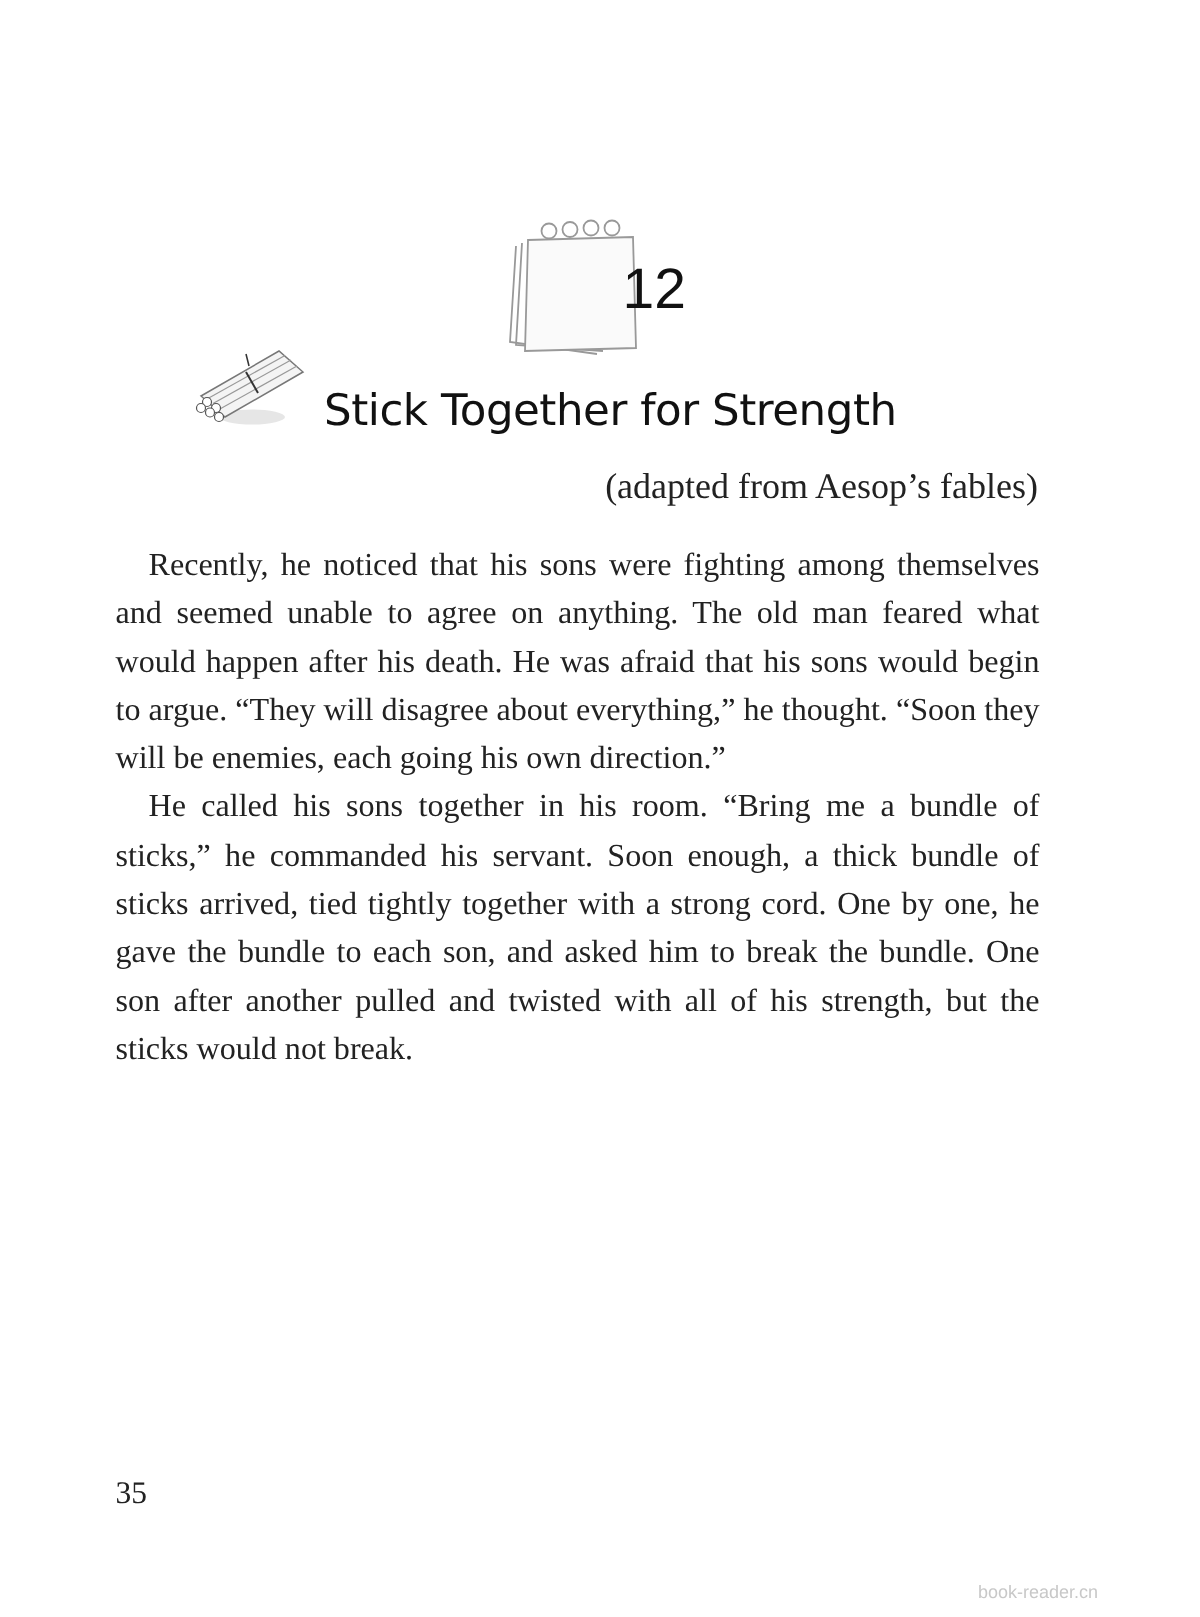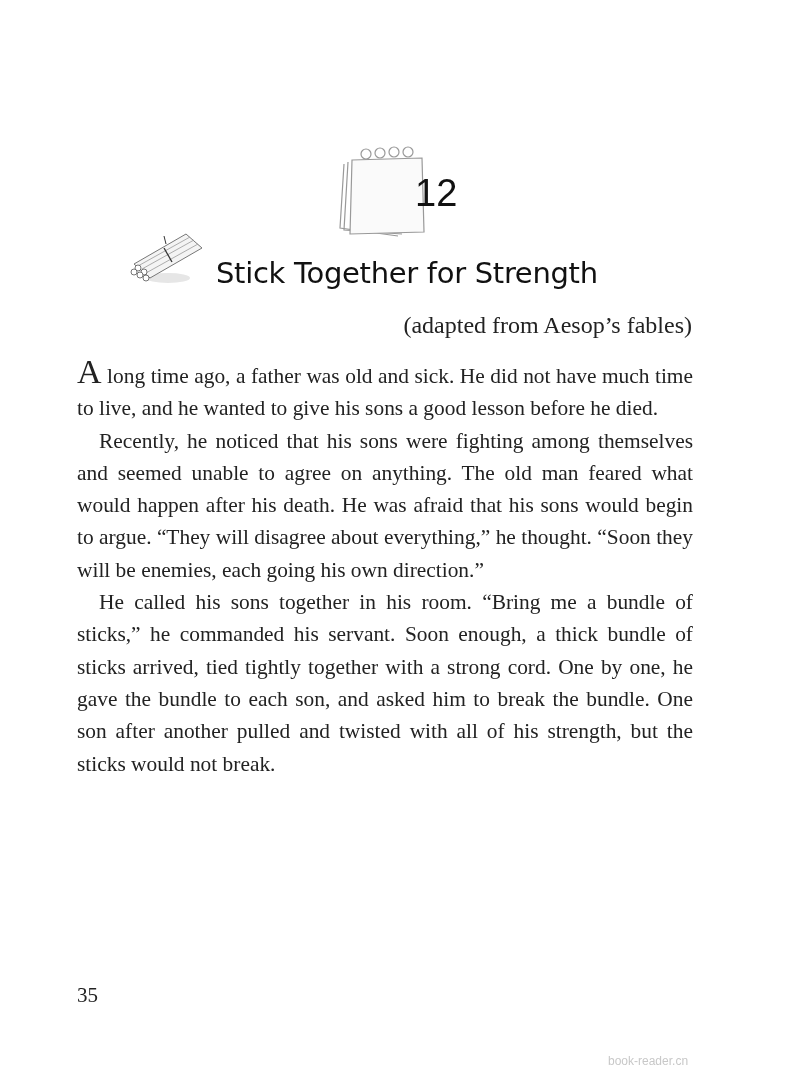--- a/index.html
+++ b/index.html
@@ -7,21 +7,21 @@
   .calendar { position:absolute; left:338px; top:142px; width:90px; height:100px; }
   .chapter-num { position:absolute; left:368px; top:172px; font-family:"Liberation Sans", sans-serif; font-size:38px; color:#111;margin-left:47px; }
   .sticks { position:absolute; left:128px; top:228px; width:80px; height:60px; }
   .title { position:absolute; left:216px; top:256px; font-family:"DejaVu Sans", sans-serif; font-size:29px; color:#111; letter-spacing:-0.3px; }
   .subtitle { position:absolute; right:108px; top:312px; font-size:24px; color:#222; }
   .body-text { position:absolute; left:77px; top:360px; width:616px; font-size:21.4px; line-height:32.3px; text-align:justify; color:#222; }
   .body-text p { margin:0; }
   .body-text p.indent { text-indent:22px; }
   .dropcap { font-size:34px; line-height:20px; }
   .page-num { position:absolute; left:77px; top:983px; font-size:21px; color:#222; }
-  .watermark { position:absolute; left:608px; top:1054px; font-family:"Liberation Sans", sans-serif; font-size:12px; color:#c8c8c8; }
+  .watermark { position:absolute; left:652px; top:1054px; font-family:"Liberation Sans", sans-serif; font-size:12px; color:#c8c8c8; }
 </style>
 </head>
 <body>
 
 <svg class="calendar" viewBox="0 0 90 100">
   <g fill="none" stroke="#999" stroke-width="1.2">
     <path d="M6 22 L2 86 L60 94"></path>
     <path d="M10 20 L6 88 L64 92"></path>
     <path d="M14 18 L84 16 L86 90 L12 92 Z" fill="#fafafa"></path>
     <circle cx="28" cy="12" r="5"></circle>
@@ -50,19 +50,18 @@
       <circle cx="6" cy="44" r="3"></circle>
   </g>
   <path d="M36 20 L44 34" stroke="#333" stroke-width="1.3"></path>
   <path d="M38 16 L36 8" stroke="#333" stroke-width="1"></path>
 </svg>
 
 <div class="title">Stick Together for Strength</div>
 <div class="subtitle">(adapted from Aesop’s fables)</div>
 
 <div class="body-text">
-  <p><span class="dropcap">A</span><span> long time ago, a father was old and sick. He did not have much time to live, and he wanted to give his sons a good lesson before he died.</span></p>
   <p class="indent">Recently, he noticed that his sons were fighting among themselves and seemed unable to agree on anything. The old man feared what would happen after his death. He was afraid that his sons would begin to argue. “They will disagree about everything,” he thought. “Soon they will be enemies, each going his own direction.”</p>
   <p class="indent">He called his sons together in his room. “Bring me a bundle of sticks,” he commanded his servant. Soon enough, a thick bundle of sticks arrived, tied tightly together with a strong cord. One by one, he gave the bundle to each son, and asked him to break the bundle. One son after another pulled and twisted with all of his strength, but the sticks would not break.</p>
 </div>
 
 <div class="page-num">35</div>
 <div class="watermark">book-reader.cn</div>
 
 </body></html>

